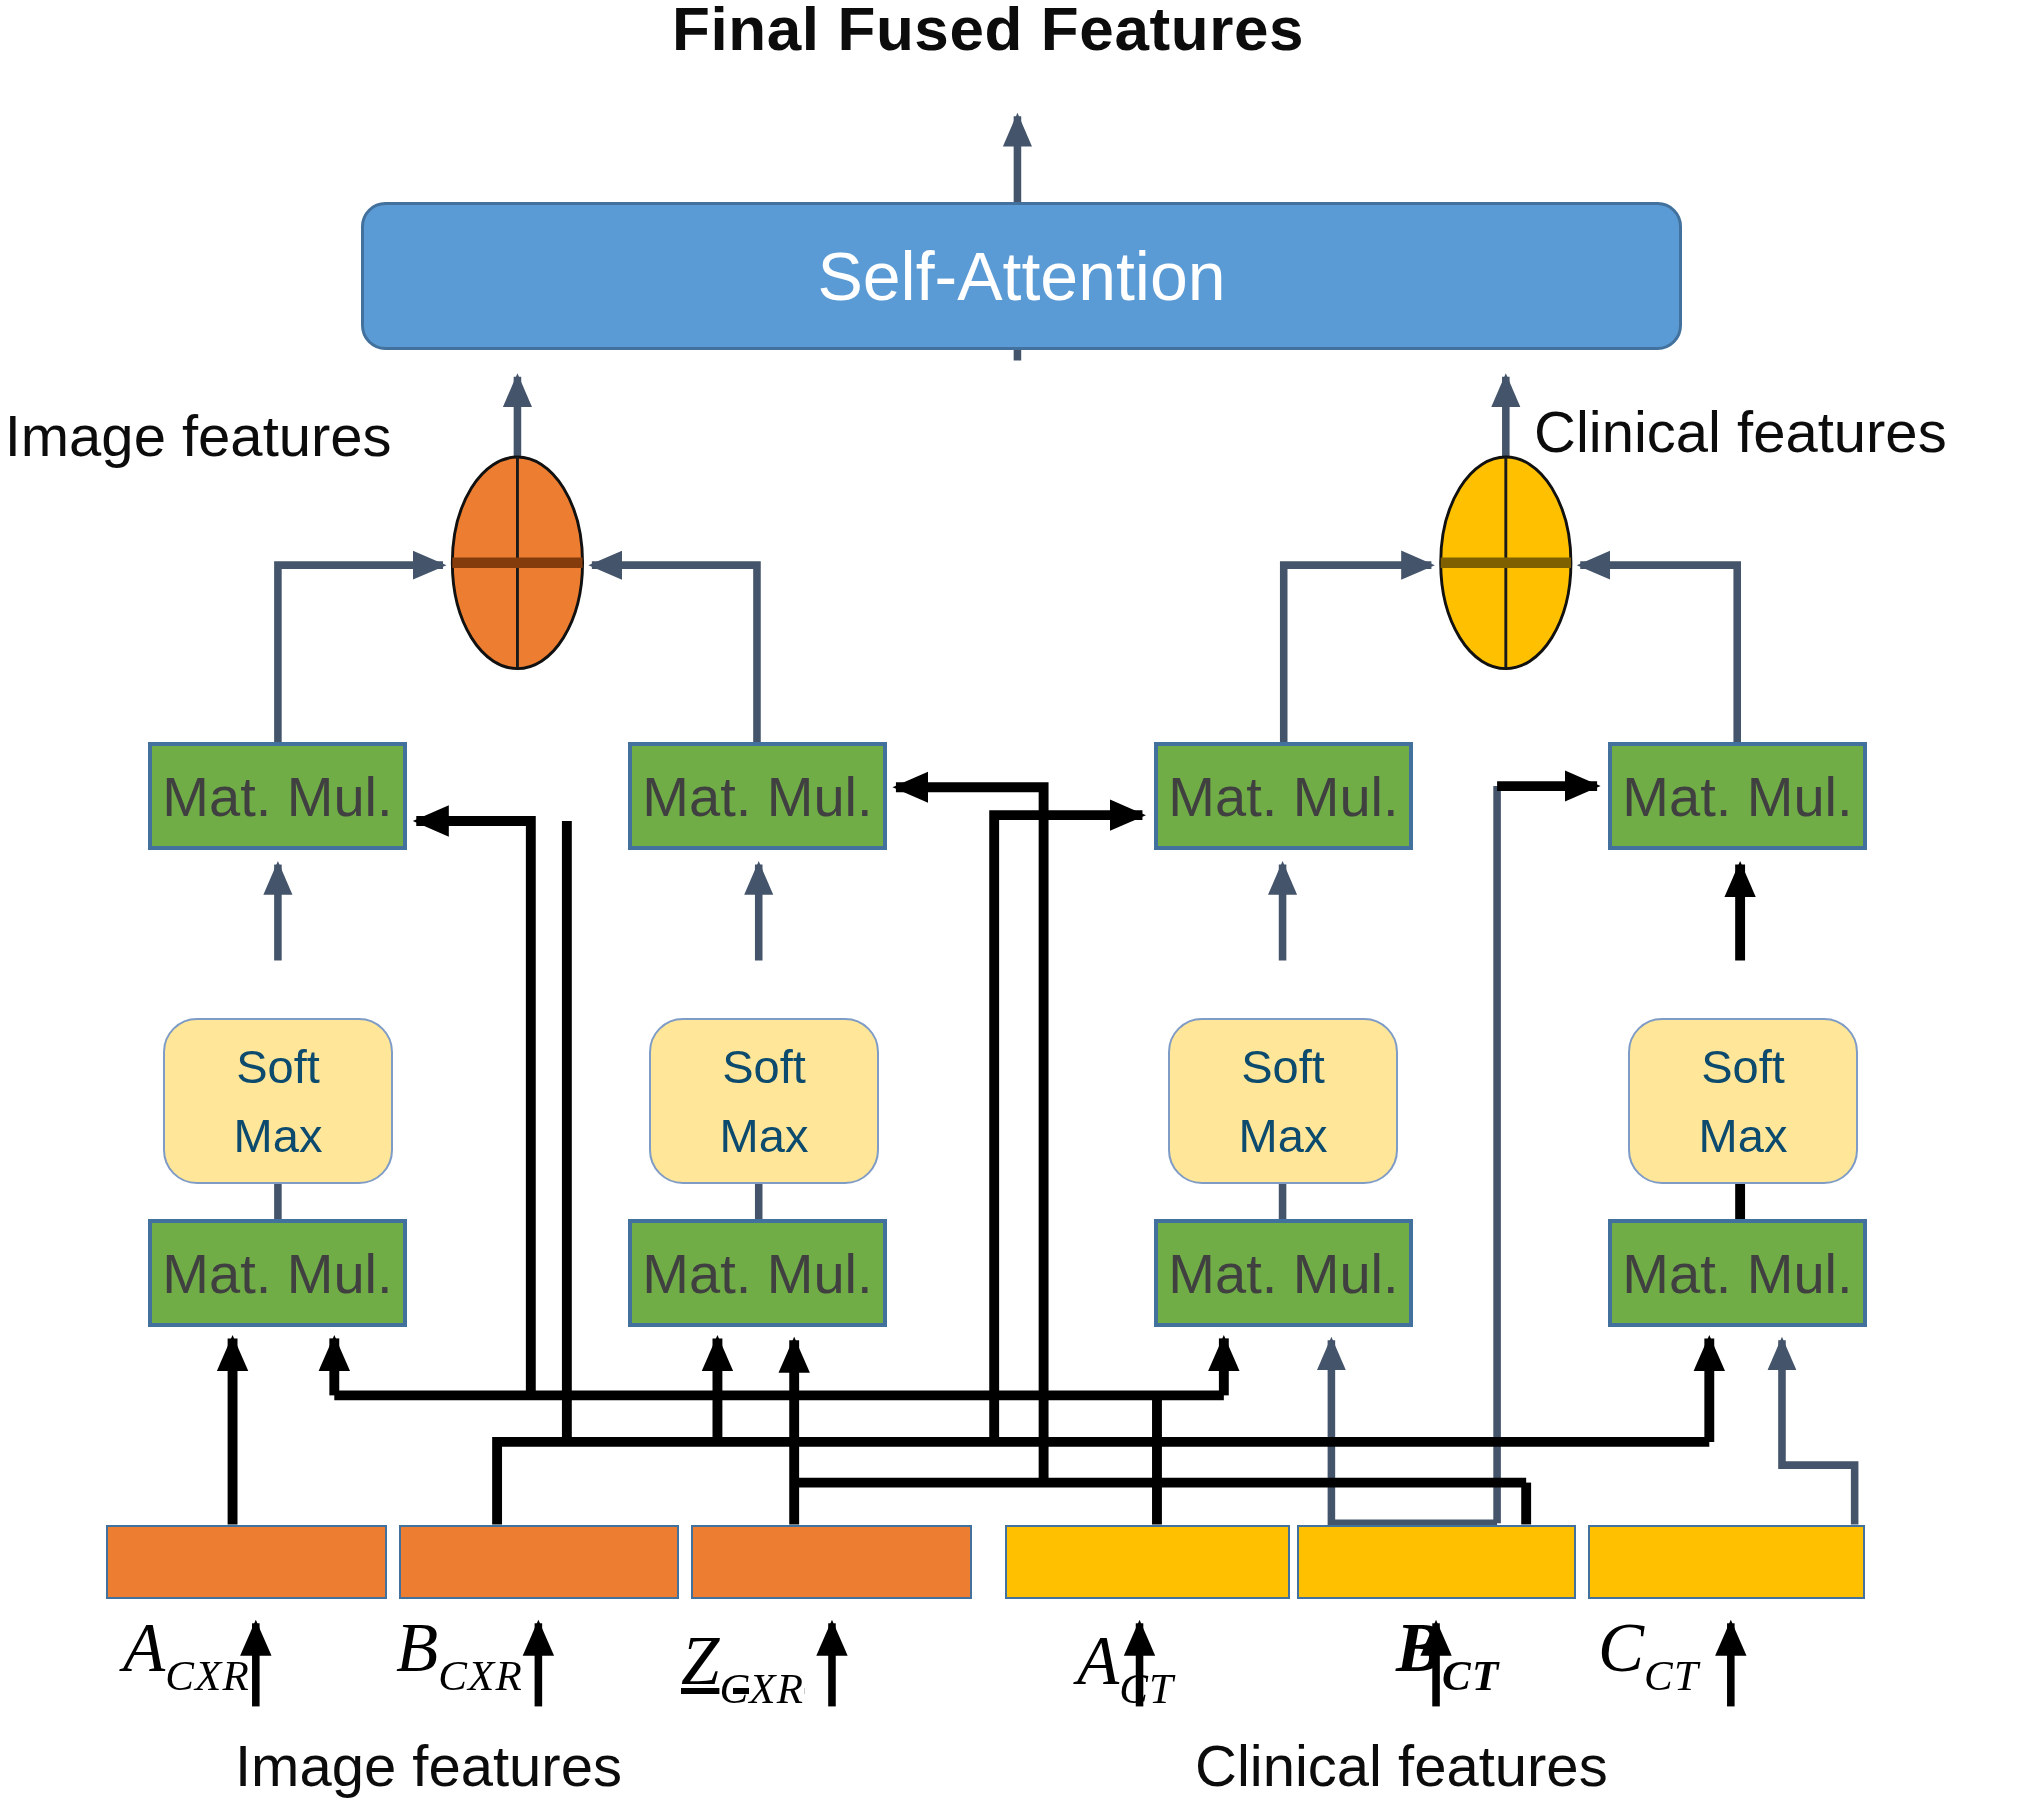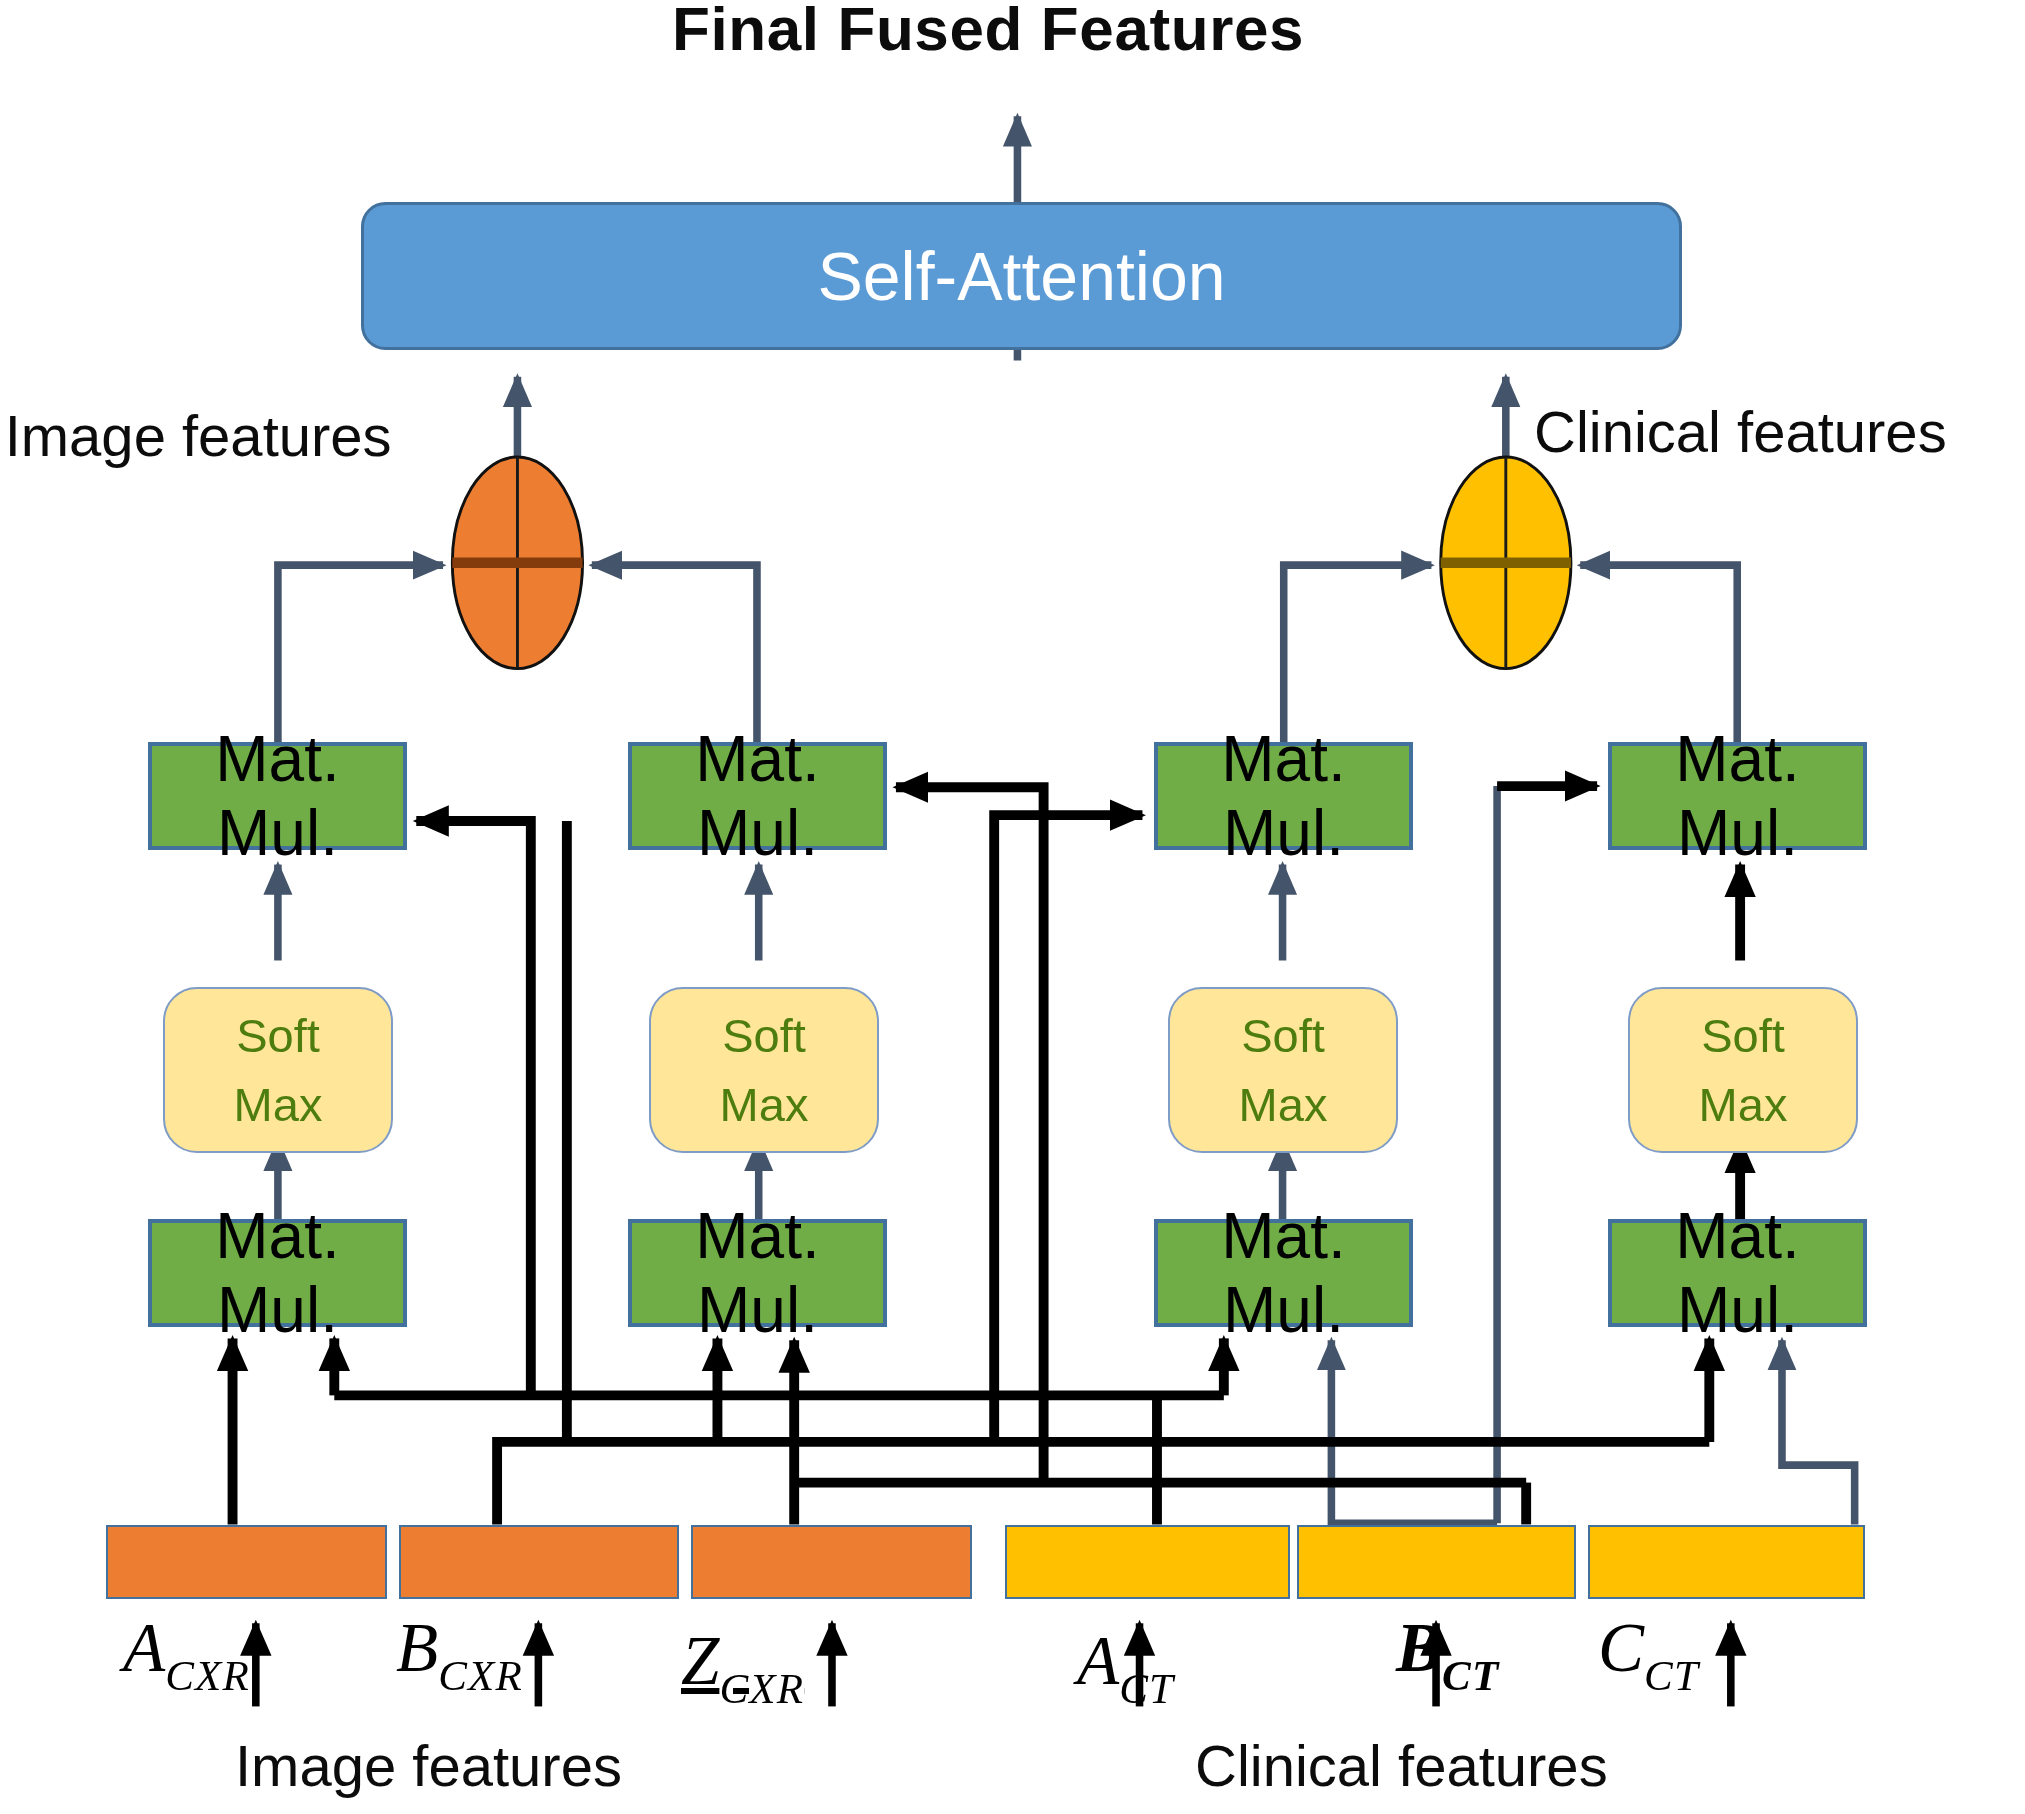--- a/index.html
+++ b/index.html
@@ -7,25 +7,25 @@
   .canvas{position:absolute;left:0;top:0;width:2025px;height:1814px;padding-left:46px;}
   svg.wires{position:absolute;left:0;top:0;z-index:1;}
   .lbl{position:absolute;color:#0c0c0c;white-space:nowrap;z-index:3;}
   .title{left:494px;top:-7px;width:988px;text-align:center;font-size:62px;font-weight:bold;letter-spacing:0.6px;}
   .feat-top-left{left:4.7px;top:402px;font-size:58px;}
   .feat-top-right{left:1534px;top:398px;font-size:58px;}
   .feat-bot-left{left:235px;top:1732px;font-size:58px;}
   .feat-bot-right{left:1195px;top:1732px;font-size:58px;}
   .box{position:absolute;box-sizing:border-box;z-index:2;display:flex;align-items:center;justify-content:center;text-align:center;}
   .sa{left:361px;top:202px;width:1321px;height:148px;background:#5b9bd5;border:3.5px solid #41719c;border-radius:24.4px;color:#ffffff;font-size:68px;}
-  .green{background:#70ad47;border:4.1px solid #41719c;color:#000000;font-size:64px;width:259px;height:108px;}
+  .green{background:#70ad47;border:4.1px solid #41719c;color:#404040;font-size:56px;width:259px;height:108px;}
   .gu{top:742px;} .gl{top:1219px;}
   .gx1{left:148px;} .gx2{left:628px;} .gx3{left:1154px;} .gx4{left:1608px;}
-  .soft{background:#ffe699;border:2.9px solid #7f9cc6;border-radius:34px;color:#4d7c0f;
-        font-size:47px;line-height:69px;width:230px;height:166px;top:987px;}
+  .soft{background:#ffe699;border:2.9px solid #7f9cc6;border-radius:34px;color:#0c4a6e;
+        font-size:47px;line-height:69px;width:230px;height:166px;top:1018px;}
   .sx1{left:163px;} .sx2{left:649px;} .sx3{left:1168px;} .sx4{left:1628px;}
   .bar{position:absolute;top:1525px;height:74px;box-sizing:border-box;border:2.9px solid #41719c;z-index:2;}
   .bar-img{background:#ed7d31;}
   .bar-cli{background:#ffc000;}
   .mlabel{position:absolute;top:1609px;font-family:"Liberation Serif",serif;font-style:italic;
           font-size:69px;color:#000;z-index:3;white-space:nowrap;margin-left:30px;}
   .mlabel .sub{font-size:43px;vertical-align:-18.6px;letter-spacing:1.2px;}
 </style>
 </head>
 <body>

